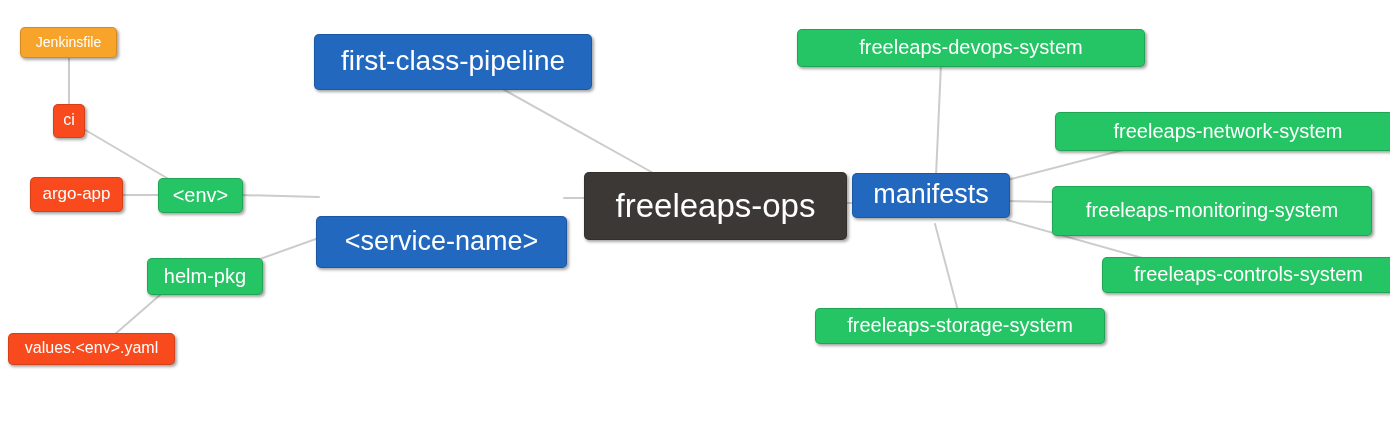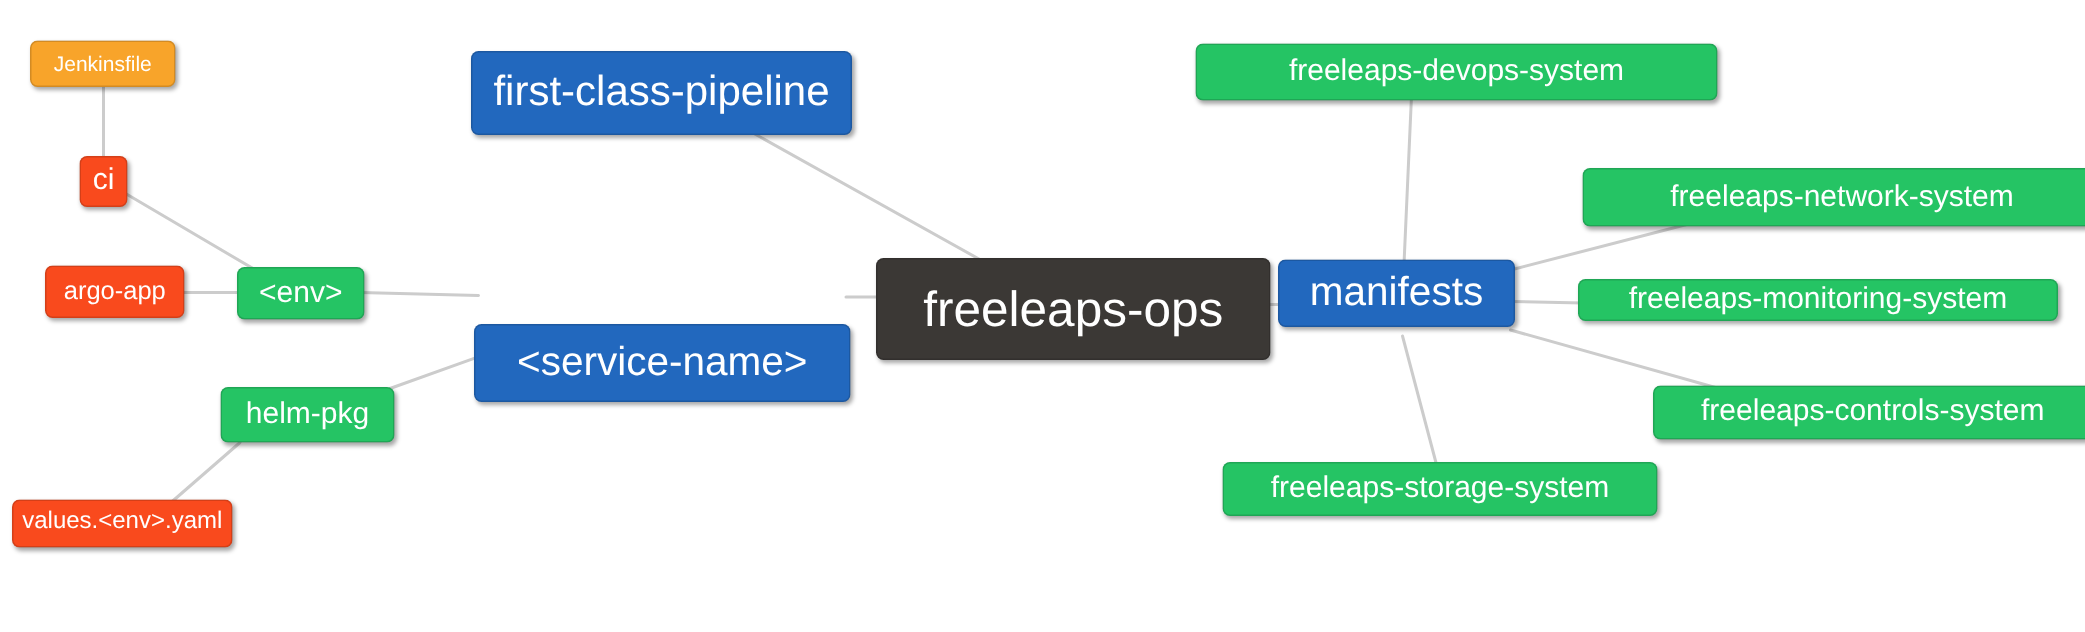--- a/index.html
+++ b/index.html
@@ -58,54 +58,54 @@
       <line x1="936" y1="176" x2="941" y2="64" stroke="#cccccc" stroke-width="2" stroke-linecap="round"></line>
       <line x1="1007" y1="180" x2="1127" y2="149" stroke="#cccccc" stroke-width="2" stroke-linecap="round"></line>
       <line x1="1007" y1="201" x2="1055" y2="202" stroke="#cccccc" stroke-width="2" stroke-linecap="round"></line>
       <line x1="1007" y1="220" x2="1146" y2="259" stroke="#cccccc" stroke-width="2" stroke-linecap="round"></line>
       <line x1="935" y1="224" x2="958" y2="311" stroke="#cccccc" stroke-width="2" stroke-linecap="round"></line>
     </svg>
   <div id="nodes-layer">
       <div class="node" style="left: 20px; top: 27px; width: 97px; height: 31px; background: rgb(248, 164, 42); font-size: 14px; color: rgb(255, 255, 255);">
         <span class="node-label">Jenkinsfile</span>
       </div>
-      <div class="node" style="left: 53px; top: 104px; width: 32px; height: 34px; background: rgb(249, 74, 29); font-size: 20px; color: rgb(255, 255, 255);">
+      <div class="node" style="left: 53px; top: 104px; width: 32px; height: 34px; background: rgb(249, 74, 29); font-size: 16px; color: rgb(255, 255, 255);">
         <span class="node-label">ci</span>
       </div>
       <div class="node" style="left: 30px; top: 177px; width: 93px; height: 35px; background: rgb(249, 74, 29); font-size: 17px; color: rgb(255, 255, 255);">
         <span class="node-label">argo-app</span>
       </div>
       <div class="node" style="left: 158px; top: 178px; width: 85px; height: 35px; background: rgb(37, 196, 100); font-size: 20px; color: rgb(255, 255, 255);">
         <span class="node-label">&lt;env&gt;</span>
       </div>
-      <div class="node" style="left: 314px; top: 34px; width: 254px; height: 56px; background: rgb(34, 104, 190); font-size: 28px; color: rgb(255, 255, 255);">
+      <div class="node" style="left: 314px; top: 34px; width: 278px; height: 56px; background: rgb(34, 104, 190); font-size: 28px; color: rgb(255, 255, 255);">
         <span class="node-label">first-class-pipeline</span>
       </div>
       <div class="node" style="left: 316px; top: 185px; width: 251px; height: 52px; background: rgb(34, 104, 190); font-size: 27px; color: rgb(255, 255, 255); margin-top: 31px;">
         <span class="node-label">&lt;service-name&gt;</span>
       </div>
       <div class="node" style="left: 584px; top: 172px; width: 263px; height: 68px; background: rgb(59, 56, 53); font-size: 33px; color: rgb(255, 255, 255);">
         <span class="node-label">freeleaps-ops</span>
       </div>
       <div class="node" style="left: 852px; top: 173px; width: 158px; height: 45px; background: rgb(34, 104, 190); font-size: 27px; color: rgb(255, 255, 255);">
         <span class="node-label">manifests</span>
       </div>
       <div class="node" style="left: 147px; top: 258px; width: 116px; height: 37px; background: rgb(37, 196, 100); font-size: 20px; color: rgb(255, 255, 255);">
         <span class="node-label">helm-pkg</span>
       </div>
-      <div class="node" style="left: 8px; top: 333px; width: 147px; height: 32px; background: rgb(249, 74, 29); font-size: 16px; color: rgb(255, 255, 255); justify-content: center;">
+      <div class="node" style="left: 8px; top: 333px; width: 167px; height: 32px; background: rgb(249, 74, 29); font-size: 16px; color: rgb(255, 255, 255); justify-content: center;">
         <span class="node-label">values.&lt;env&gt;.yaml</span>
       </div>
       <div class="node" style="left: 797px; top: 29px; width: 348px; height: 38px; background: rgb(37, 196, 100); font-size: 20px; color: rgb(255, 255, 255);">
         <span class="node-label">freeleaps-devops-system</span>
       </div>
       <div class="node" style="left: 1055px; top: 112px; width: 346px; height: 39px; background: rgb(37, 196, 100); font-size: 20px; color: rgb(255, 255, 255);">
         <span class="node-label">freeleaps-network-system</span>
       </div>
-      <div class="node" style="left: 1052px; top: 186px; width: 320px; height: 28px; background: rgb(37, 196, 100); font-size: 20px; color: rgb(255, 255, 255);">
+      <div class="node" style="left: 1052px; top: 186px; width: 320px; height: 50px; background: rgb(37, 196, 100); font-size: 20px; color: rgb(255, 255, 255);">
         <span class="node-label">freeleaps-monitoring-system</span>
       </div>
       <div class="node" style="left: 1062px; top: 257px; width: 293px; height: 36px; background: rgb(37, 196, 100); font-size: 20px; color: rgb(255, 255, 255); margin-left: 40px;">
         <span class="node-label">freeleaps-controls-system</span>
       </div>
       <div class="node" style="left: 815px; top: 308px; width: 290px; height: 36px; background: rgb(37, 196, 100); font-size: 20px; color: rgb(255, 255, 255);">
         <span class="node-label">freeleaps-storage-system</span>
       </div>
     </div>
 </div>

